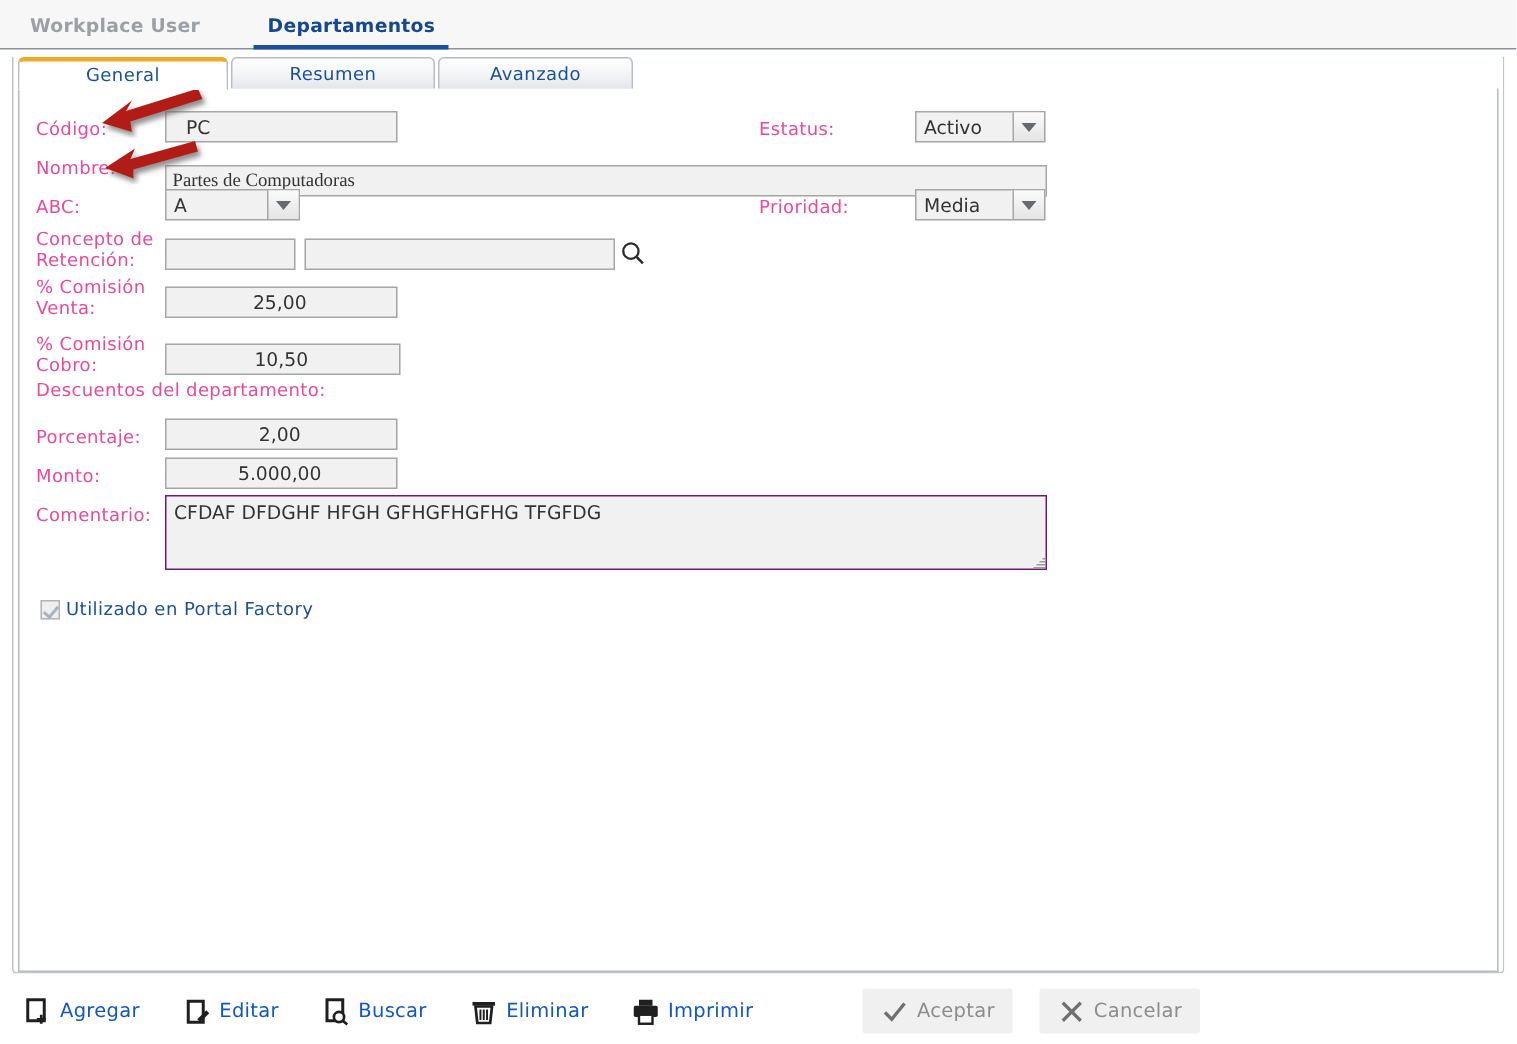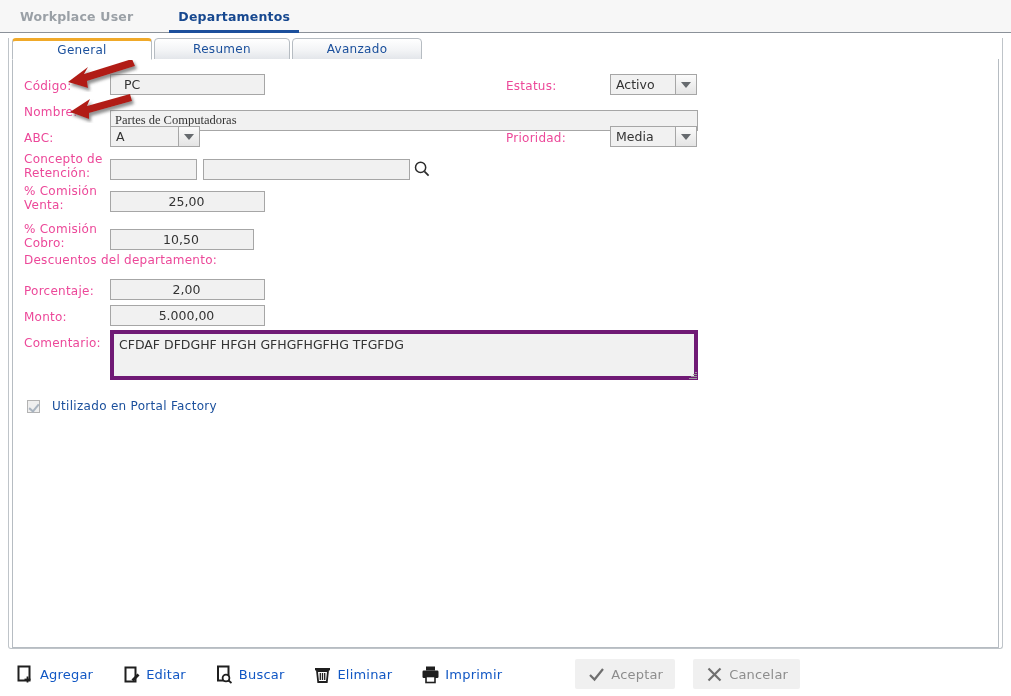--- a/index.html
+++ b/index.html
@@ -161,21 +161,21 @@
   .caret {
     width: 0; height: 0;
     border-left: 5px solid transparent;
     border-right: 5px solid transparent;
     border-top: 6px solid #666a6e;
   }
 
   .txtarea {
     position: absolute;
     background: #f1f1f1;
-    border: 4px solid #701a75;
+    border: 1px solid #701a75;
     font-family: "DejaVu Sans", sans-serif;
     font-size: 12.5px;
     color: #333333;
     padding: 3px 5px;
     resize: none;
     overflow: hidden;
     line-height: 16px;
   }
   .resize-grip {
     position: absolute;
@@ -186,21 +186,21 @@
     position: absolute; right: 0;
     height: 1px; background: #9a9a9a; display: block;
   }
 
   .searchicon {
     position: absolute;
     width: 18px; height: 18px;
     cursor: pointer;
   }
 
-  .chk-row { position: absolute; display: flex; align-items: center; gap: 12px; }
+  .chk-row { position: absolute; display: flex; align-items: center; gap: 4px; }
   .chkbox {
     width: 13px; height: 13px;
     border: 1px solid #b3b3b3;
     background: #efefef;
     position: relative;
   }
   .chkbox::after {
     content: "";
     position: absolute;
     left: 3px; top: 1px;
@@ -314,21 +314,21 @@
         <line x1="11.4" y1="11.3" x2="15.6" y2="15.6" stroke="#2b2b2b" stroke-width="1.7"></line>
       </svg>
     </span>
 
     <div class="lbl" style="left:11px; top:125px;">% Comisión
 Venta:</div>
     <input class="fld num" style="left: 97px; top: 132px; width: 155px;" value="25,00">
 
     <div class="lbl" style="left:11px; top:163px;">% Comisión
 Cobro:</div>
-    <input class="fld num" style="left: 97px; top: 170px; width: 144px;" value="10,50">
+    <input class="fld num" style="left: 97px; top: 170px; width: 157px;" value="10,50">
 
     <div class="lbl" style="left:11px; top:194px;">Descuentos del departamento:</div>
 
     <div class="lbl" style="left:11px; top:225px;">Porcentaje:</div>
     <input class="fld num" style="left: 97px; top: 220px; width: 155px;" value="2,00">
 
     <div class="lbl" style="left:11px; top:251px;">Monto:</div>
     <input class="fld num" style="left: 97px; top: 246px; width: 155px;" value="5.000,00">
 
     <div class="lbl" style="left:11px; top:277px;">Comentario:</div>

